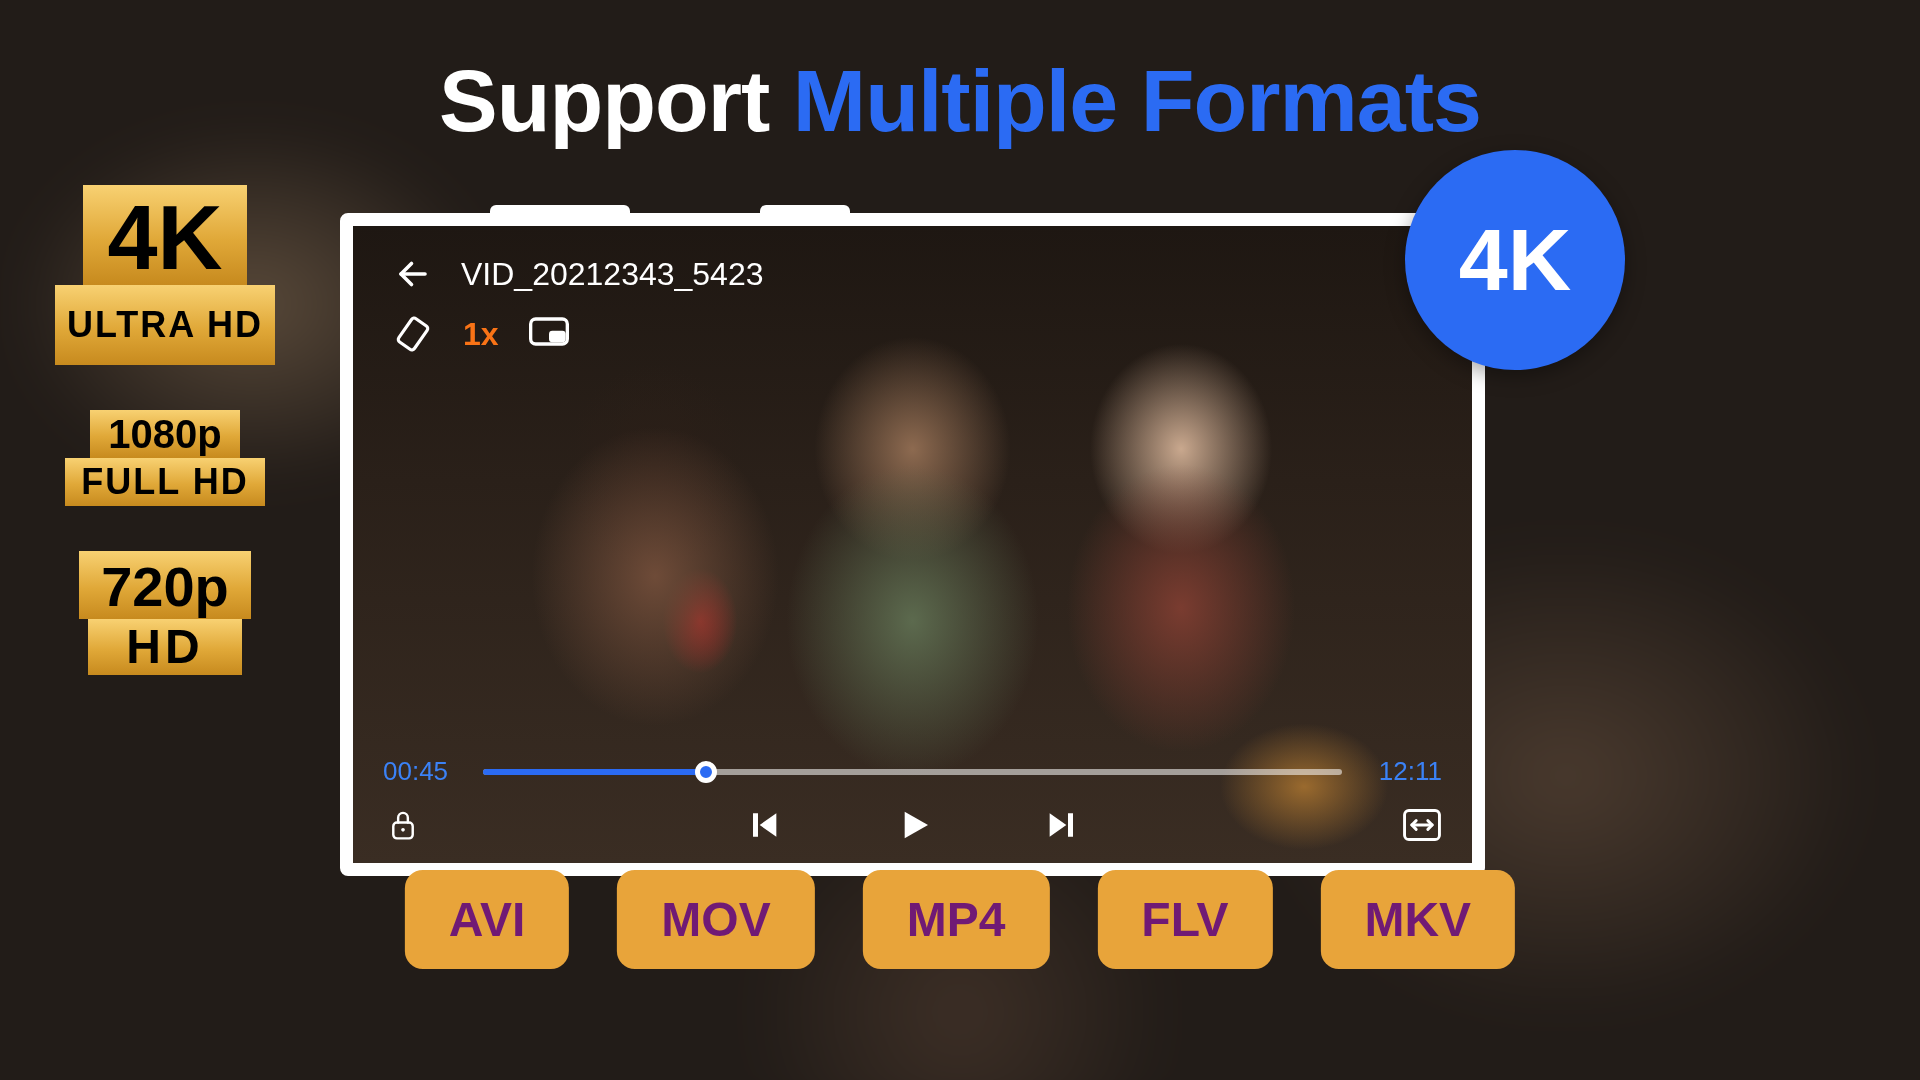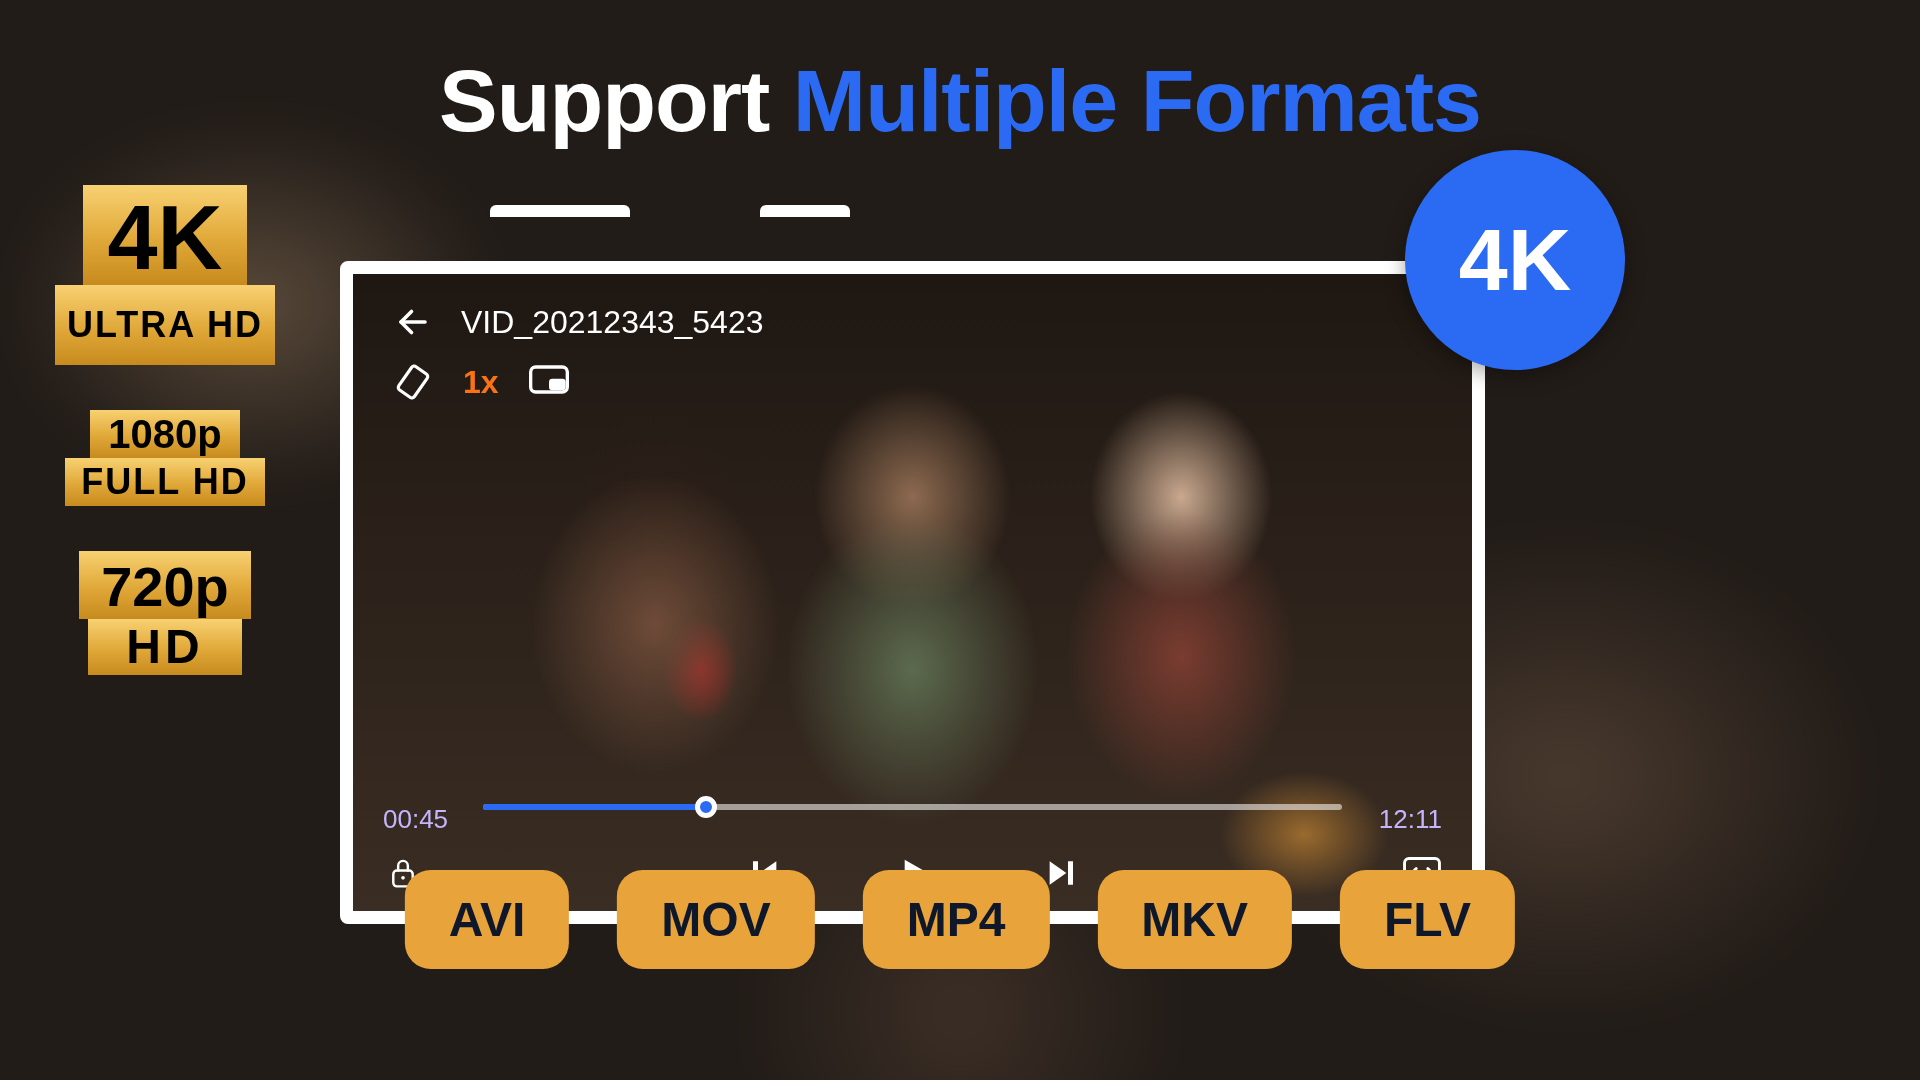--- a/index.html
+++ b/index.html
@@ -68,21 +68,20 @@
   .phone {
     position: absolute;
     left: 340px;
     top: 213px;
     width: 1145px;
     height: 663px;
     border: 13px solid #fff;
     border-radius: 8px;
     background: #3a2e26;
     overflow: hidden;
-    margin-top: 48px;
   }
   .phone::before, .phone::after {
     content: "";
     position: absolute;
     background: #fff;
     top: -22px;
     height: 20px;
     border-radius: 4px 4px 0 0;
     z-index: 5;
   }
@@ -124,21 +123,21 @@
     display: flex;
     align-items: center;
     gap: 30px;
   }
   .speed { color:#f97316; font-size:32px; font-weight:700;text-align:center; }
 
   .overlay-bottom {
     position: absolute;
     left: 30px; right: 30px; bottom: 18px;
   }
-  .progress-row { display:flex; gap:20px; color:#c4b5fd; font-size:26px; font-weight:500;}
+  .progress-row { display:flex; align-items:center; gap:20px; color:#3b82f6; font-size:26px; font-weight:500;}
   .timestamp { min-width: 80px; }
   .timestamp.right { text-align:right; }
   .track {
     position: relative;
     flex: 1;
     height: 6px;
     background: rgba(255,255,255,0.55);
     border-radius: 3px;
   }
   .track .fill {
@@ -177,25 +176,25 @@
   .formats {
     position:absolute;
     left: 50%;
     transform: translateX(-50%);
     top: 870px;
     display:flex;
     gap: 48px;
   }
   .pill {
     background:#E8A43A;
-    color:#0f172a;
+    color:#701a75;
     font-size:48px;
     font-weight:700;
     padding: 22px 44px;
-    border-radius: 26px;
+    border-radius: 18px;
     min-width: 160px;
     text-align:center;
   }
 
   svg { display:block; }
 </style>
 </head>
 <body>
 
 <div class="bg-blur"></div>
@@ -297,15 +296,15 @@
 </div>
 
 <div class="bubble-4k">
   <span>4K</span>
 </div>
 
 <div class="formats">
   <div class="pill">AVI</div>
   <div class="pill">MOV</div>
   <div class="pill">MP4</div>
+  <div class="pill">FLV</div>
   <div class="pill">MKV</div>
-  <div class="pill">FLV</div>
 </div>
 
 </body></html>

